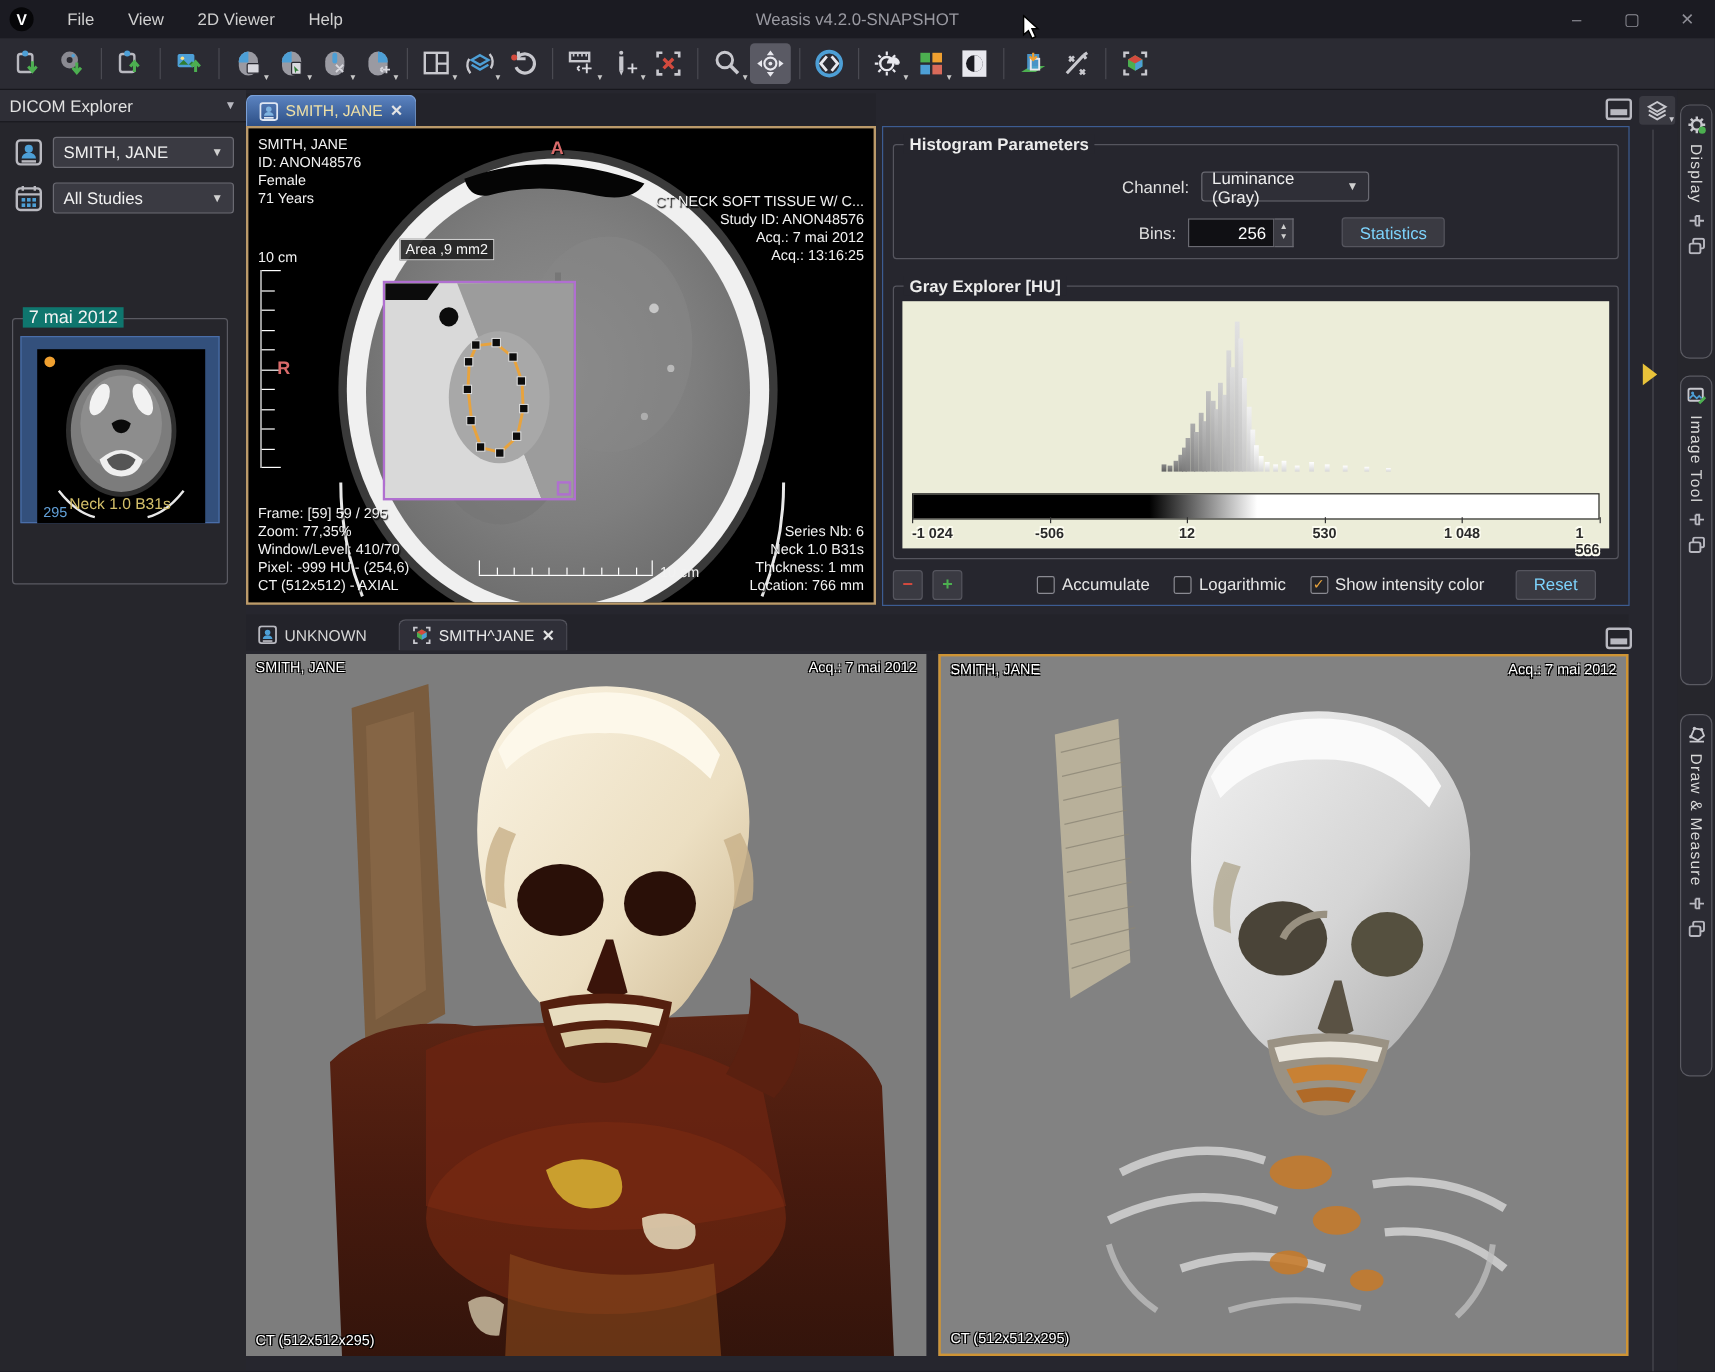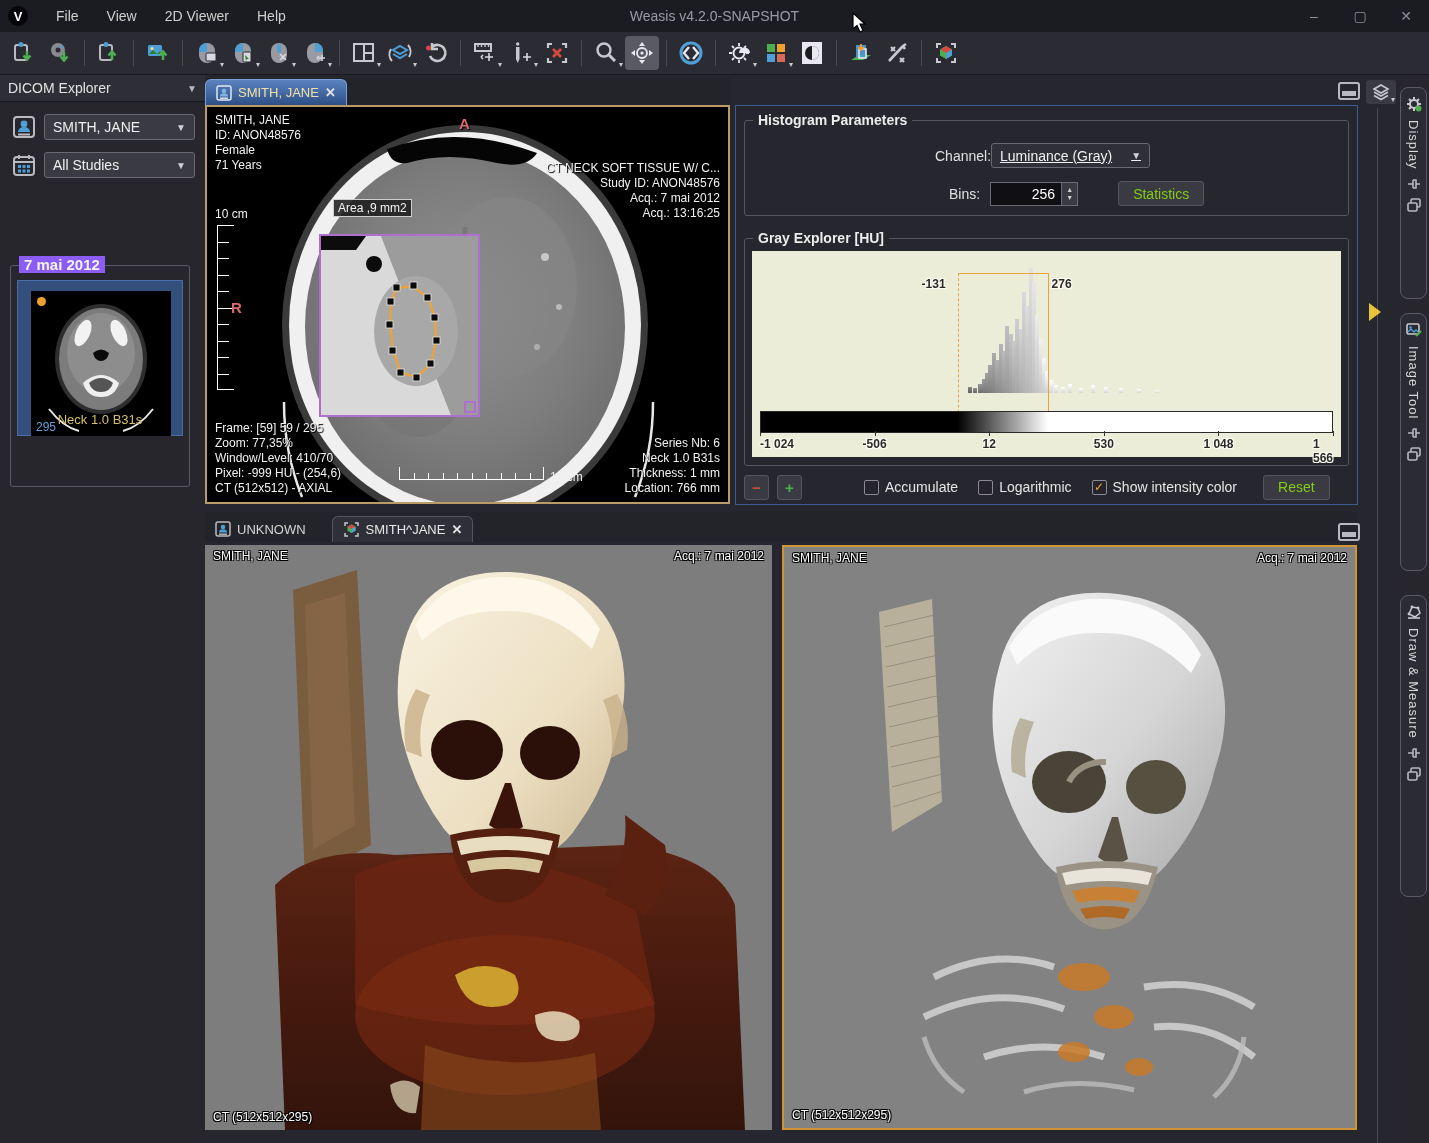--- a/index.html
+++ b/index.html
@@ -31,22 +31,22 @@
   #explorer-header { height:27px; background:#2e2e36; border-bottom:1px solid #17171d;
     display:flex; align-items:center; color:#e2e2e2; font-size:14px; padding:0 8px; }
   #explorer-header .tri { margin-left:auto; color:#b8b8c0; font-size:10px; }
   .exp-row { display:flex; align-items:center; margin:12px 10px 0 12px; }
   .exp-ic { width:24px; height:24px; margin-right:8px; }
   .exp-select { flex:1; height:26px; background:#3a3a42; border:1px solid #6a6a72; border-radius:3px;
     color:#f0f0f0; font-size:14px; display:flex; align-items:center; padding:0 8px; }
   .exp-select .tri { margin-left:auto; font-size:10px; color:#d0d0d0; }
   #study-box { position:absolute; left:10px; top:190px; width:180px; height:222px;
     border:1px solid #5a5a62; border-radius:3px; }
-  #study-legend { position:absolute; left:8px; top:-10px; background:#8b5cf6; padding:0 5px;
-    color:#f2f2f2; font-weight:bold; font-size:15px; }
+  #study-legend { position:absolute; left:8px; top:-10px; background:#0f766e; padding:0 5px;
+    color:#f2f2f2; font-weight:normal; font-size:15px; }
   #thumb-sel { position:absolute; left:6px; top:14px; width:166px; height:156px; background:#33507c;
     border:1px solid #4a6ea9; }
   #thumb-img { position:absolute; left:13px; top:10px; width:140px; height:145px; background:#000; }
   #thumb-dot { position:absolute; left:6px; top:6px; width:9px; height:9px; border-radius:50%; background:#f0a030; }
   #thumb-count { position:absolute; left:5px; bottom:2px; color:#62a0d8; font-size:12px; }
   #thumb-label { position:absolute; left:0; right:0; bottom:8px; text-align:center; color:#d4c06a; font-size:13px; }
 
   
   #viewer2d { position:absolute; left:205px; top:78px; width:525px; height:427px; }
   .tabbar { height:27px; display:flex; align-items:flex-end; background:#23232a; }
@@ -85,21 +85,21 @@
   .form-row { position:absolute; display:flex; align-items:center; color:#e0e0e0; font-size:14px; }
   .select { background:#2f2f37; border:1px solid #6a6a72; border-radius:3px; height:25px;
     color:#f0f0f0; display:flex; align-items:center; padding:0 8px; gap:10px; }
   .select .tri { font-size:10px; color:#d0d0d0; }
   #bins-spin { width:72px; height:24px; background:#101014; border:1px solid #6a6a72; color:#fff;
     display:flex; align-items:center; justify-content:flex-end; padding-right:6px; font-size:14px; }
   #bins-arrows { width:16px; height:24px; background:#3a3a42; border:1px solid #6a6a72; border-left:none;
     display:flex; flex-direction:column; align-items:center; justify-content:center; color:#cfcfcf; font-size:7px; line-height:8px; }
   .btn { background:#3a3a42; border:1px solid #55555e; border-radius:3px; height:25px; padding:0 14px;
     display:flex; align-items:center; font-size:14px; }
-  .btn.disabled { color:#84cc16; }
+  .btn.disabled { color:#7dd3fc; }
   #fs-hist { left:8px; top:132px; width:605px; height:228px; }
   #chart-area { position:absolute; left:7px; top:12px; right:7px; bottom:8px; background:#ecedd9; }
   #bars-layer { position:absolute; left:8px; right:8px; top:14px; bottom:64px; }
   .hbar { position:absolute; bottom:0; width:4px; }
   #grad-bar { position:absolute; left:8px; right:8px; bottom:24px; height:22px;
     border:1.5px solid #2a2a2a; }
   #ticks-layer { position:absolute; left:8px; right:8px; bottom:0; height:24px; }
   .tick-mark { position:absolute; top:-2px; width:0; height:5px; border-left:1px solid #333; }
   .tick-label { position:absolute; top:4px; font-size:12px; font-weight:bold; color:#2a2a2a;
     text-shadow:1px 1px 0 #fdfdf2,-1px -1px 0 #fdfdf2,1px -1px 0 #fdfdf2,-1px 1px 0 #fdfdf2; }
@@ -532,21 +532,21 @@
       </div>
       <div id="area-label">Area ,9 mm2</div>
     </div>
   </div>
 
   <div id="histpanel">
     <div class="fieldset" id="fs-params">
       <div class="legend">Histogram Parameters</div>
       <div class="form-row" style="left:190px; top:22px;">
         <span>Channel:</span>
-        <div class="select" style="width:159px;text-decoration:underline;">
+        <div class="select" style="margin-left:10px; width:140px;">
           <span>Luminance (Gray)</span>
           <span class="tri" style="margin-left:auto;">▼</span>
         </div>
       </div>
       <div class="form-row" style="left:204px; top:60px;">
         <span>Bins:</span>
         <div style="display:flex; margin-left:10px;">
           <div id="bins-spin">256</div>
           <div id="bins-arrows">
               <span>▲</span>
@@ -588,27 +588,20 @@
             <div class="hbar" style="left: 51.3127%; height: 6%; background: linear-gradient(rgb(255, 255, 255), rgb(215, 215, 215));"></div>
             <div class="hbar" style="left: 52.471%; height: 5%; background: linear-gradient(rgb(255, 255, 255), rgb(215, 215, 215));"></div>
             <div class="hbar" style="left: 53.8224%; height: 7%; background: linear-gradient(rgb(255, 255, 255), rgb(215, 215, 215));"></div>
             <div class="hbar" style="left: 55.7529%; height: 4%; background: linear-gradient(rgb(255, 255, 255), rgb(215, 215, 215));"></div>
             <div class="hbar" style="left: 57.6834%; height: 6%; background: linear-gradient(rgb(255, 255, 255), rgb(215, 215, 215));"></div>
             <div class="hbar" style="left: 60%; height: 5%; background: linear-gradient(rgb(255, 255, 255), rgb(215, 215, 215));"></div>
             <div class="hbar" style="left: 62.7027%; height: 4%; background: linear-gradient(rgb(255, 255, 255), rgb(215, 215, 215));"></div>
             <div class="hbar" style="left: 65.7915%; height: 3%; background: linear-gradient(rgb(255, 255, 255), rgb(215, 215, 215));"></div>
             <div class="hbar" style="left: 68.8803%; height: 2%; background: linear-gradient(rgb(255, 255, 255), rgb(215, 215, 215));"></div>
           </div>
-        <div id="win-overlay">
-          <div id="win-top" style="left: 34.4788%; width: 15.7143%;"></div>
-          <div id="win-left" style="left: 34.4788%;"></div>
-          <div id="win-right" style="left: 50.1931%;"></div>
-          <div class="win-label" id="win-min-label" style="left: calc(34.4788% - 36px);">-131</div>
-          <div class="win-label" id="win-max-label" style="left: calc(50.1931% + 4px);">276</div>
-        </div>
         <div id="grad-bar" style="background: linear-gradient(to right, rgb(0, 0, 0) 0%, rgb(0, 0, 0) 34.4788%, rgb(255, 255, 255) 50.1931%, rgb(255, 255, 255) 100%);"></div>
         <div id="ticks-layer">
           <div class="tick-mark" style="left:0%;"></div>
           <div class="tick-label" style="left:0%;">-1 024</div>
           <div class="tick-mark" style="left:20%;"></div>
           <div class="tick-label" style="left:20%; transform:translateX(-50%);">-506</div>
           <div class="tick-mark" style="left:40%;"></div>
           <div class="tick-label" style="left:40%; transform:translateX(-50%);">12</div>
           <div class="tick-mark" style="left:60%;"></div>
           <div class="tick-label" style="left:60%; transform:translateX(-50%);">530</div>

